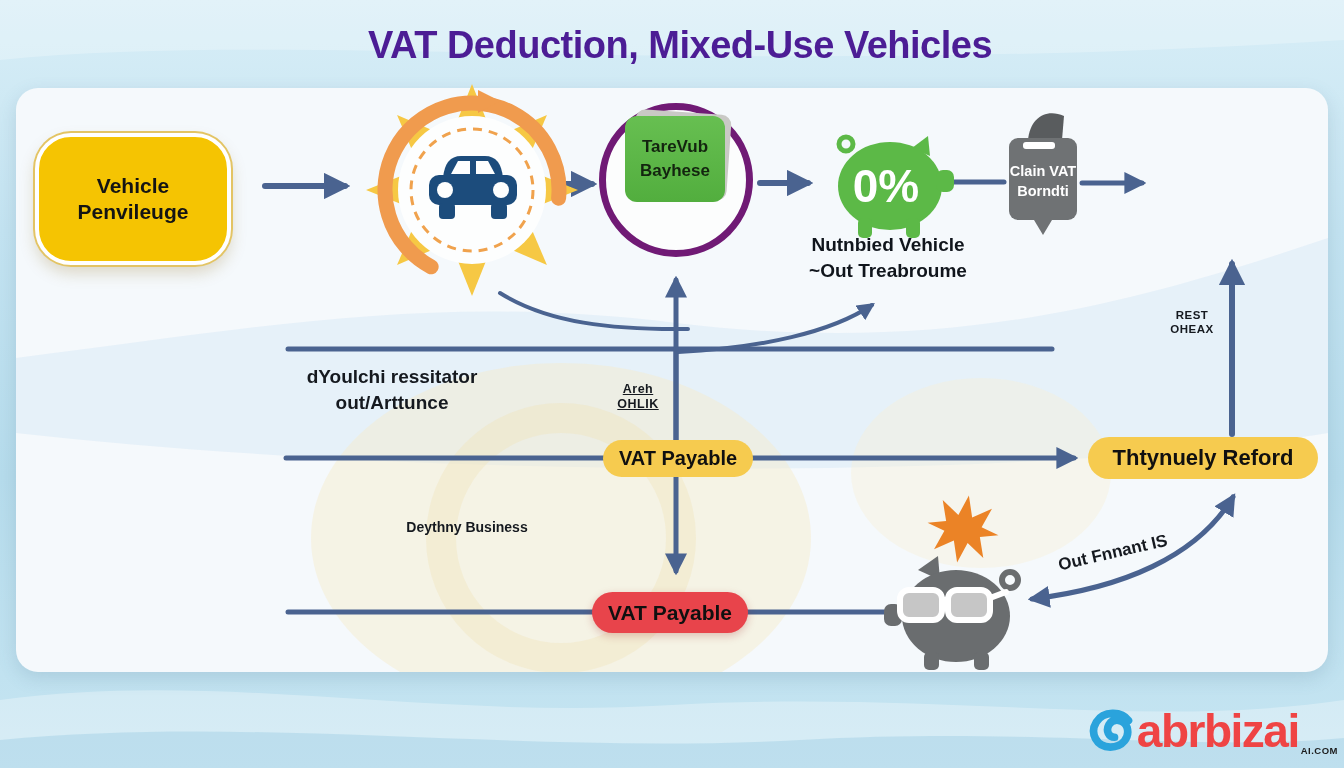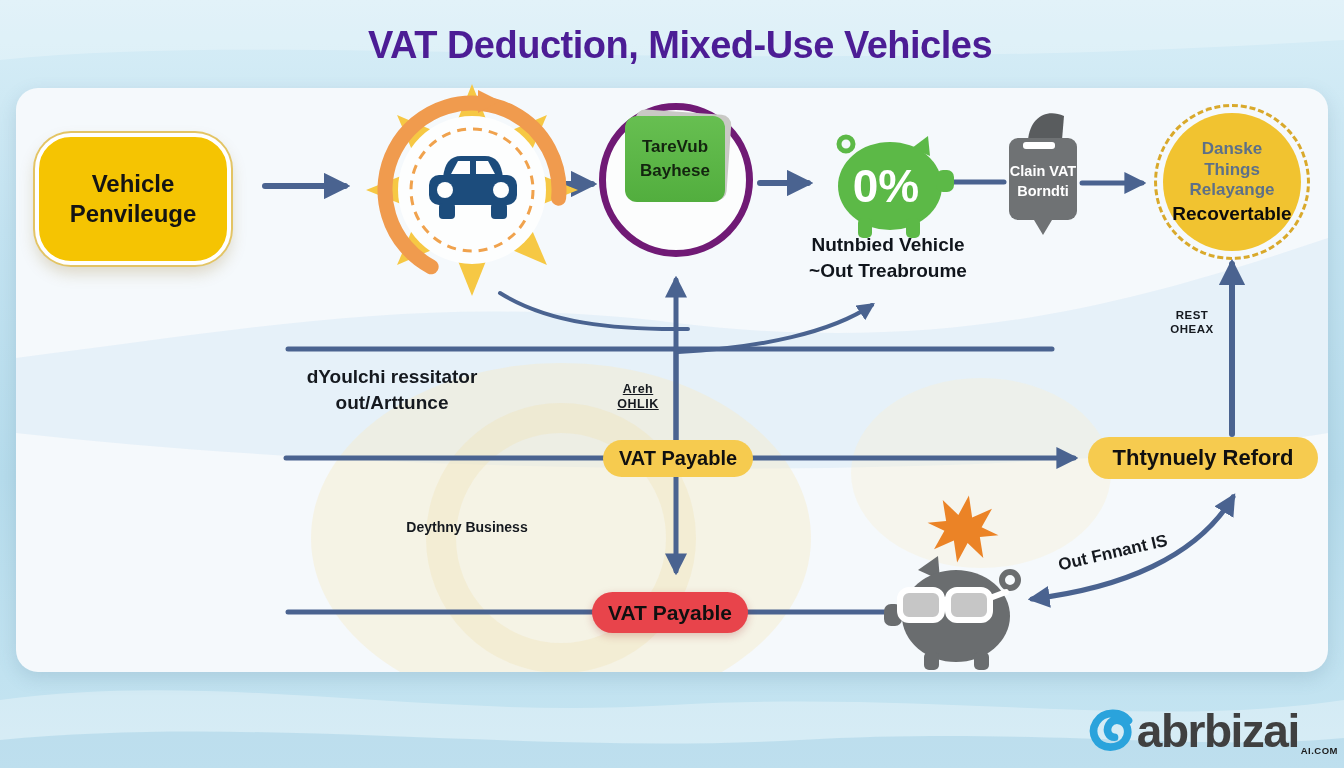--- a/index.html
+++ b/index.html
@@ -23,21 +23,21 @@
   }
   .panel-decor{position:absolute;left:16px;top:88px;width:1312px;height:584px;border-radius:22px;overflow:hidden;}
   .connectors{position:absolute;inset:0;width:1344px;height:768px;pointer-events:none;}
 
   
   .acq-box{
     position:absolute;left:35px;top:133px;width:196px;height:132px;box-sizing:border-box;
     background:#F5C402;border:4px solid #ffffff;border-radius:36px;
     box-shadow:0 0 0 2px #e3c464,0 8px 16px rgba(130,95,0,.22);
     display:flex;flex-direction:column;align-items:center;justify-content:center;
-    font-size:24px;font-weight:800;color:#141414;line-height:1.25;text-align:center;
+    font-size:21px;font-weight:800;color:#141414;line-height:1.25;text-align:center;
   }
   .sun-wrap{position:absolute;left:366px;top:84px;width:212px;height:212px;}
   .green-circle{
     position:absolute;left:599px;top:103px;width:154px;height:154px;box-sizing:border-box;
     background:#fcfdfd;border:7px solid #701a75;border-radius:50%;
     display:flex;align-items:flex-start;justify-content:center;
   }
   .folder{
     position:relative;width:102px;height:92px;
   }
@@ -87,21 +87,21 @@
   .pill-refund{left:1088px;top:437px;width:230px;height:42px;background:#F6CB4F;font-size:22px;}
   .pill-vat-bottom{left:592px;top:592px;width:156px;height:41px;background:#E8444B;font-size:21px;box-shadow:0 3px 8px rgba(160,30,30,.25);}
 
   .star-wrap{position:absolute;left:926px;top:494px;width:74px;height:70px;}
   .graypig-wrap{position:absolute;left:882px;top:548px;width:146px;height:122px;}
 
   .logo{
     position:absolute;left:1088px;top:698px;width:250px;height:66px;
     display:flex;align-items:center;
   }
-  .logo-text{font-size:46px;font-weight:800;color:#404040;letter-spacing:-1.5px;line-height:1;}
+  .logo-text{font-size:46px;font-weight:800;color:#ef4444;letter-spacing:-1.5px;line-height:1;}
   .logo-suffix{font-size:9.5px;font-weight:800;color:#1c1c1c;align-self:flex-end;margin:12px 0 8px 2px;letter-spacing:.5px;}
 </style>
 </head>
 <body>
 
 <div class="stage">
 
   <svg class="bg-decor" viewBox="0 0 1344 768" aria-hidden="true">
     <path d="M0 700 C220 670 420 720 672 705 C940 690 1140 730 1344 700 L1344 768 L0 768 Z" fill="#ffffff" opacity="0.30"></path>
     <path d="M0 740 C260 715 520 755 800 740 C1040 727 1200 752 1344 738 L1344 768 L0 768 Z" fill="#9fcfe5" opacity="0.45"></path>
@@ -208,26 +208,20 @@
     <svg viewBox="0 0 74 126" width="74" height="126">
       <path d="M22 30 C24 8 40 -2 58 6 L56 30 Z" fill="#595C5E"></path>
       <rect x="3" y="28" width="68" height="82" rx="9" fill="#6F7274"></rect>
       <rect x="17" y="32" width="32" height="7" rx="3" fill="#ffffff"></rect>
       <path d="M28 110 L46 110 L37 125 Z" fill="#6F7274"></path>
       <text x="37" y="66" text-anchor="middle" font-family="Liberation Sans, sans-serif" font-size="14.5" font-weight="bold" fill="#ffffff">Clain VAT</text>
       <text x="37" y="86" text-anchor="middle" font-family="Liberation Sans, sans-serif" font-size="14.5" font-weight="bold" fill="#ffffff">Borndti</text>
     </svg>
   </div>
 
-  <div class="recover-circle">
-    <span class="soft">Danske</span>
-    <span class="soft">Things</span>
-    <span class="soft">Relayange</span>
-    <span class="hard">Recovertable</span>
-  </div>
 
   <div class="note note-resitator">
     <div>dYoulchi ressitator</div>
     <div>out/Arttunce</div>
   </div>
   <div class="note note-areh">
     <div>Areh</div>
     <div>OHLIK</div>
   </div>
   <div class="note note-rest">

